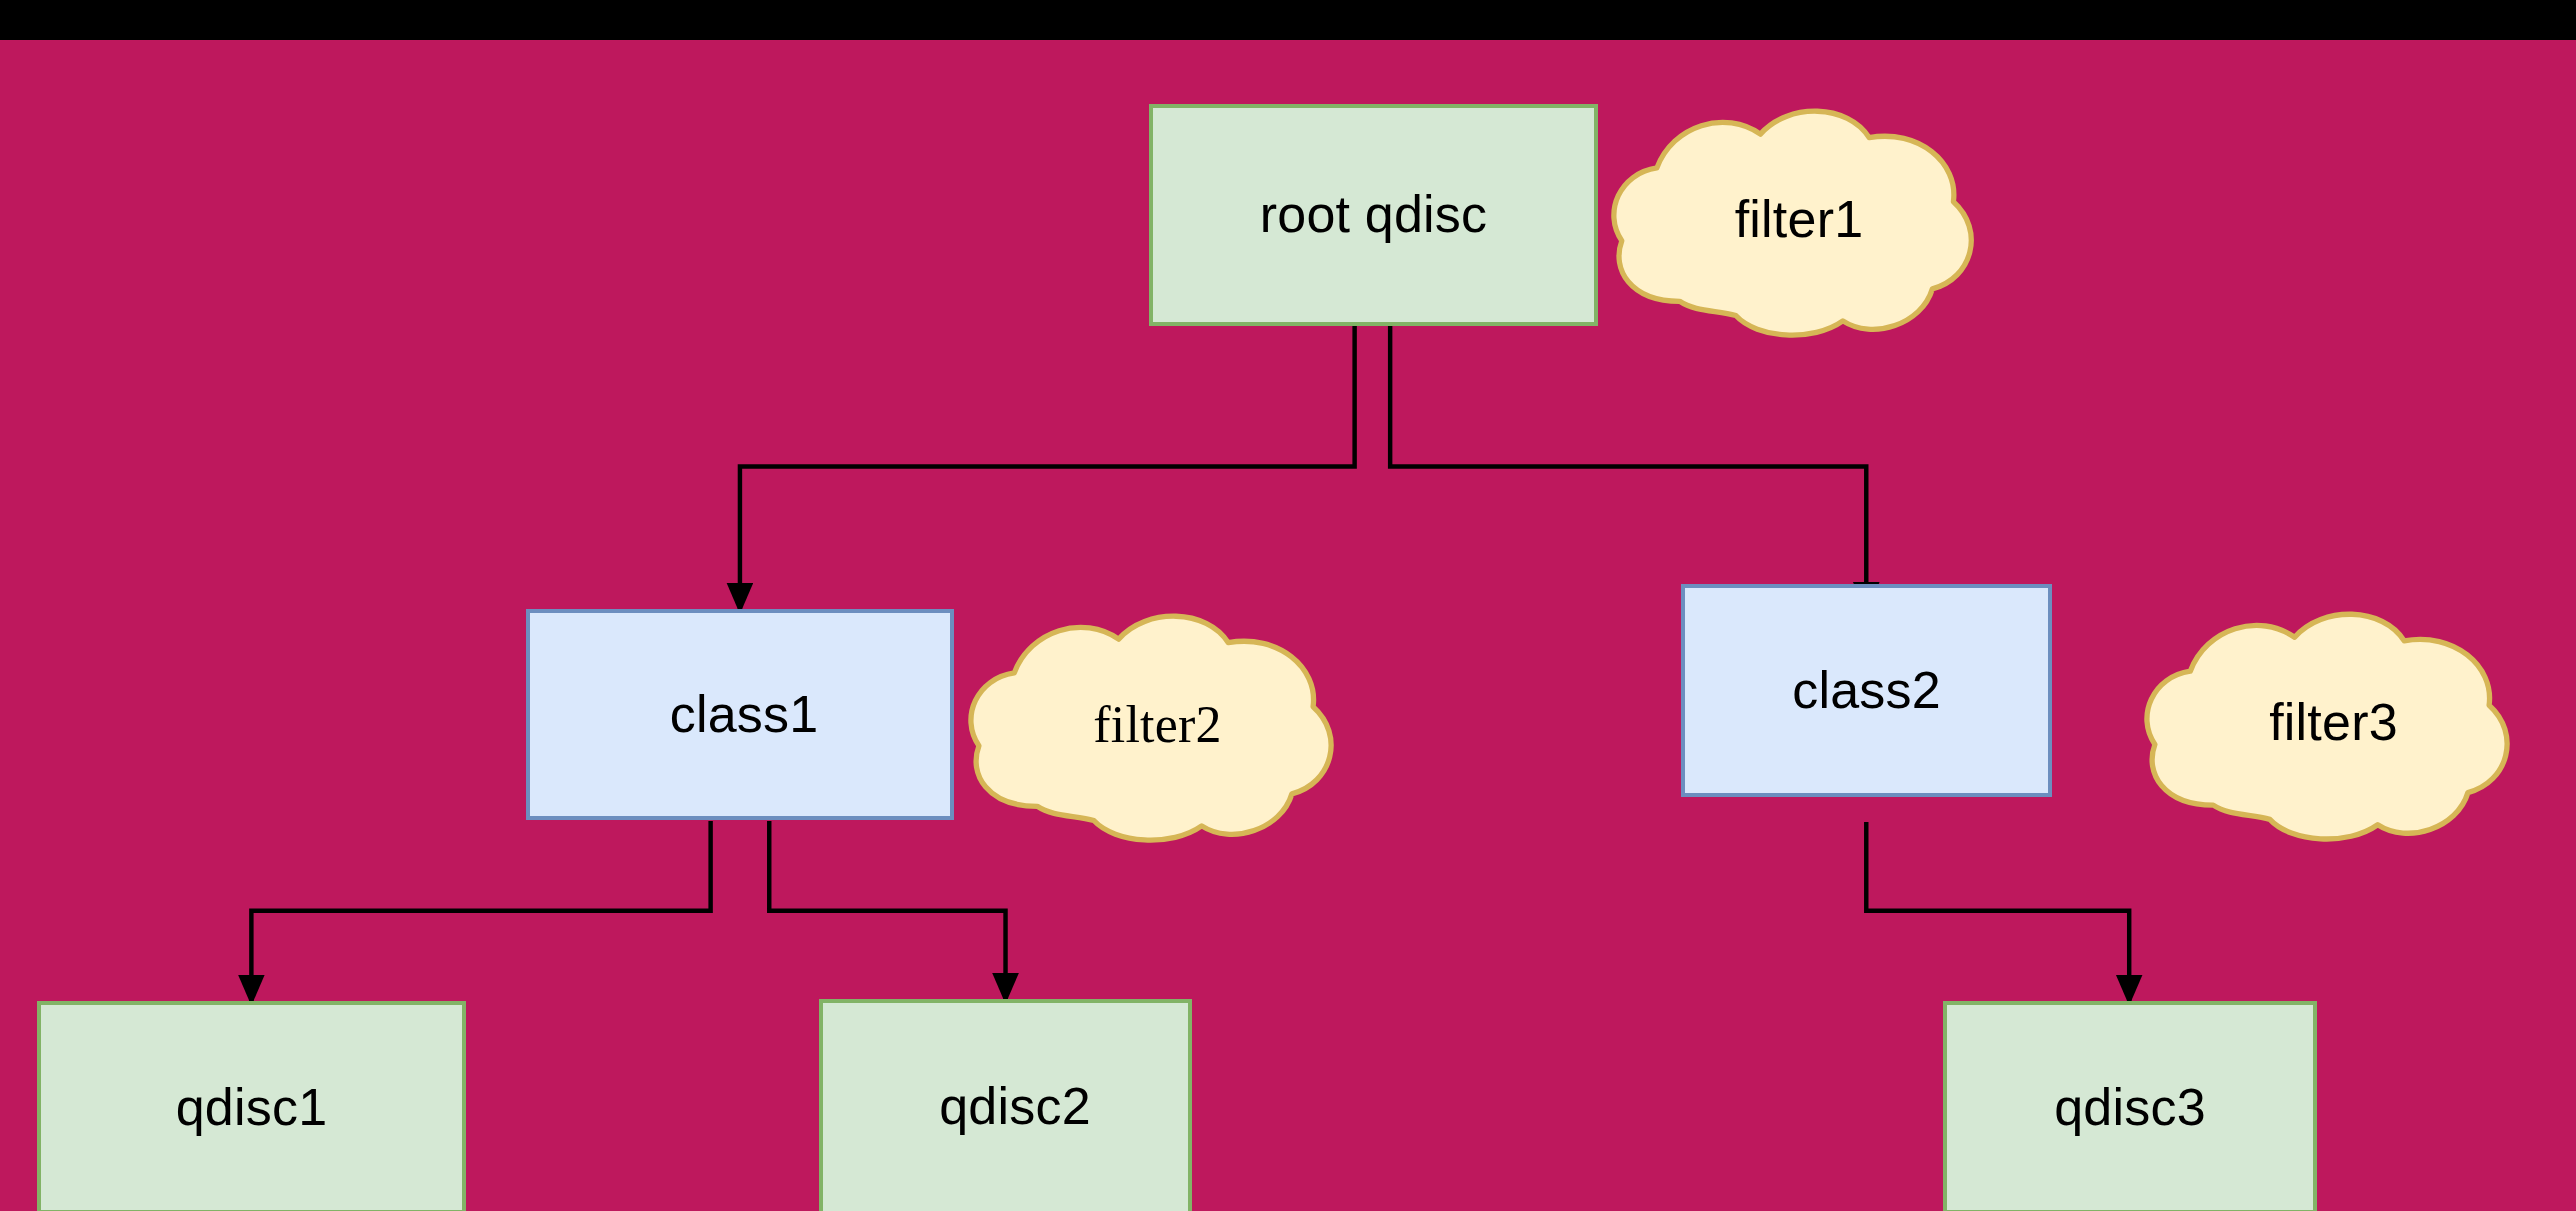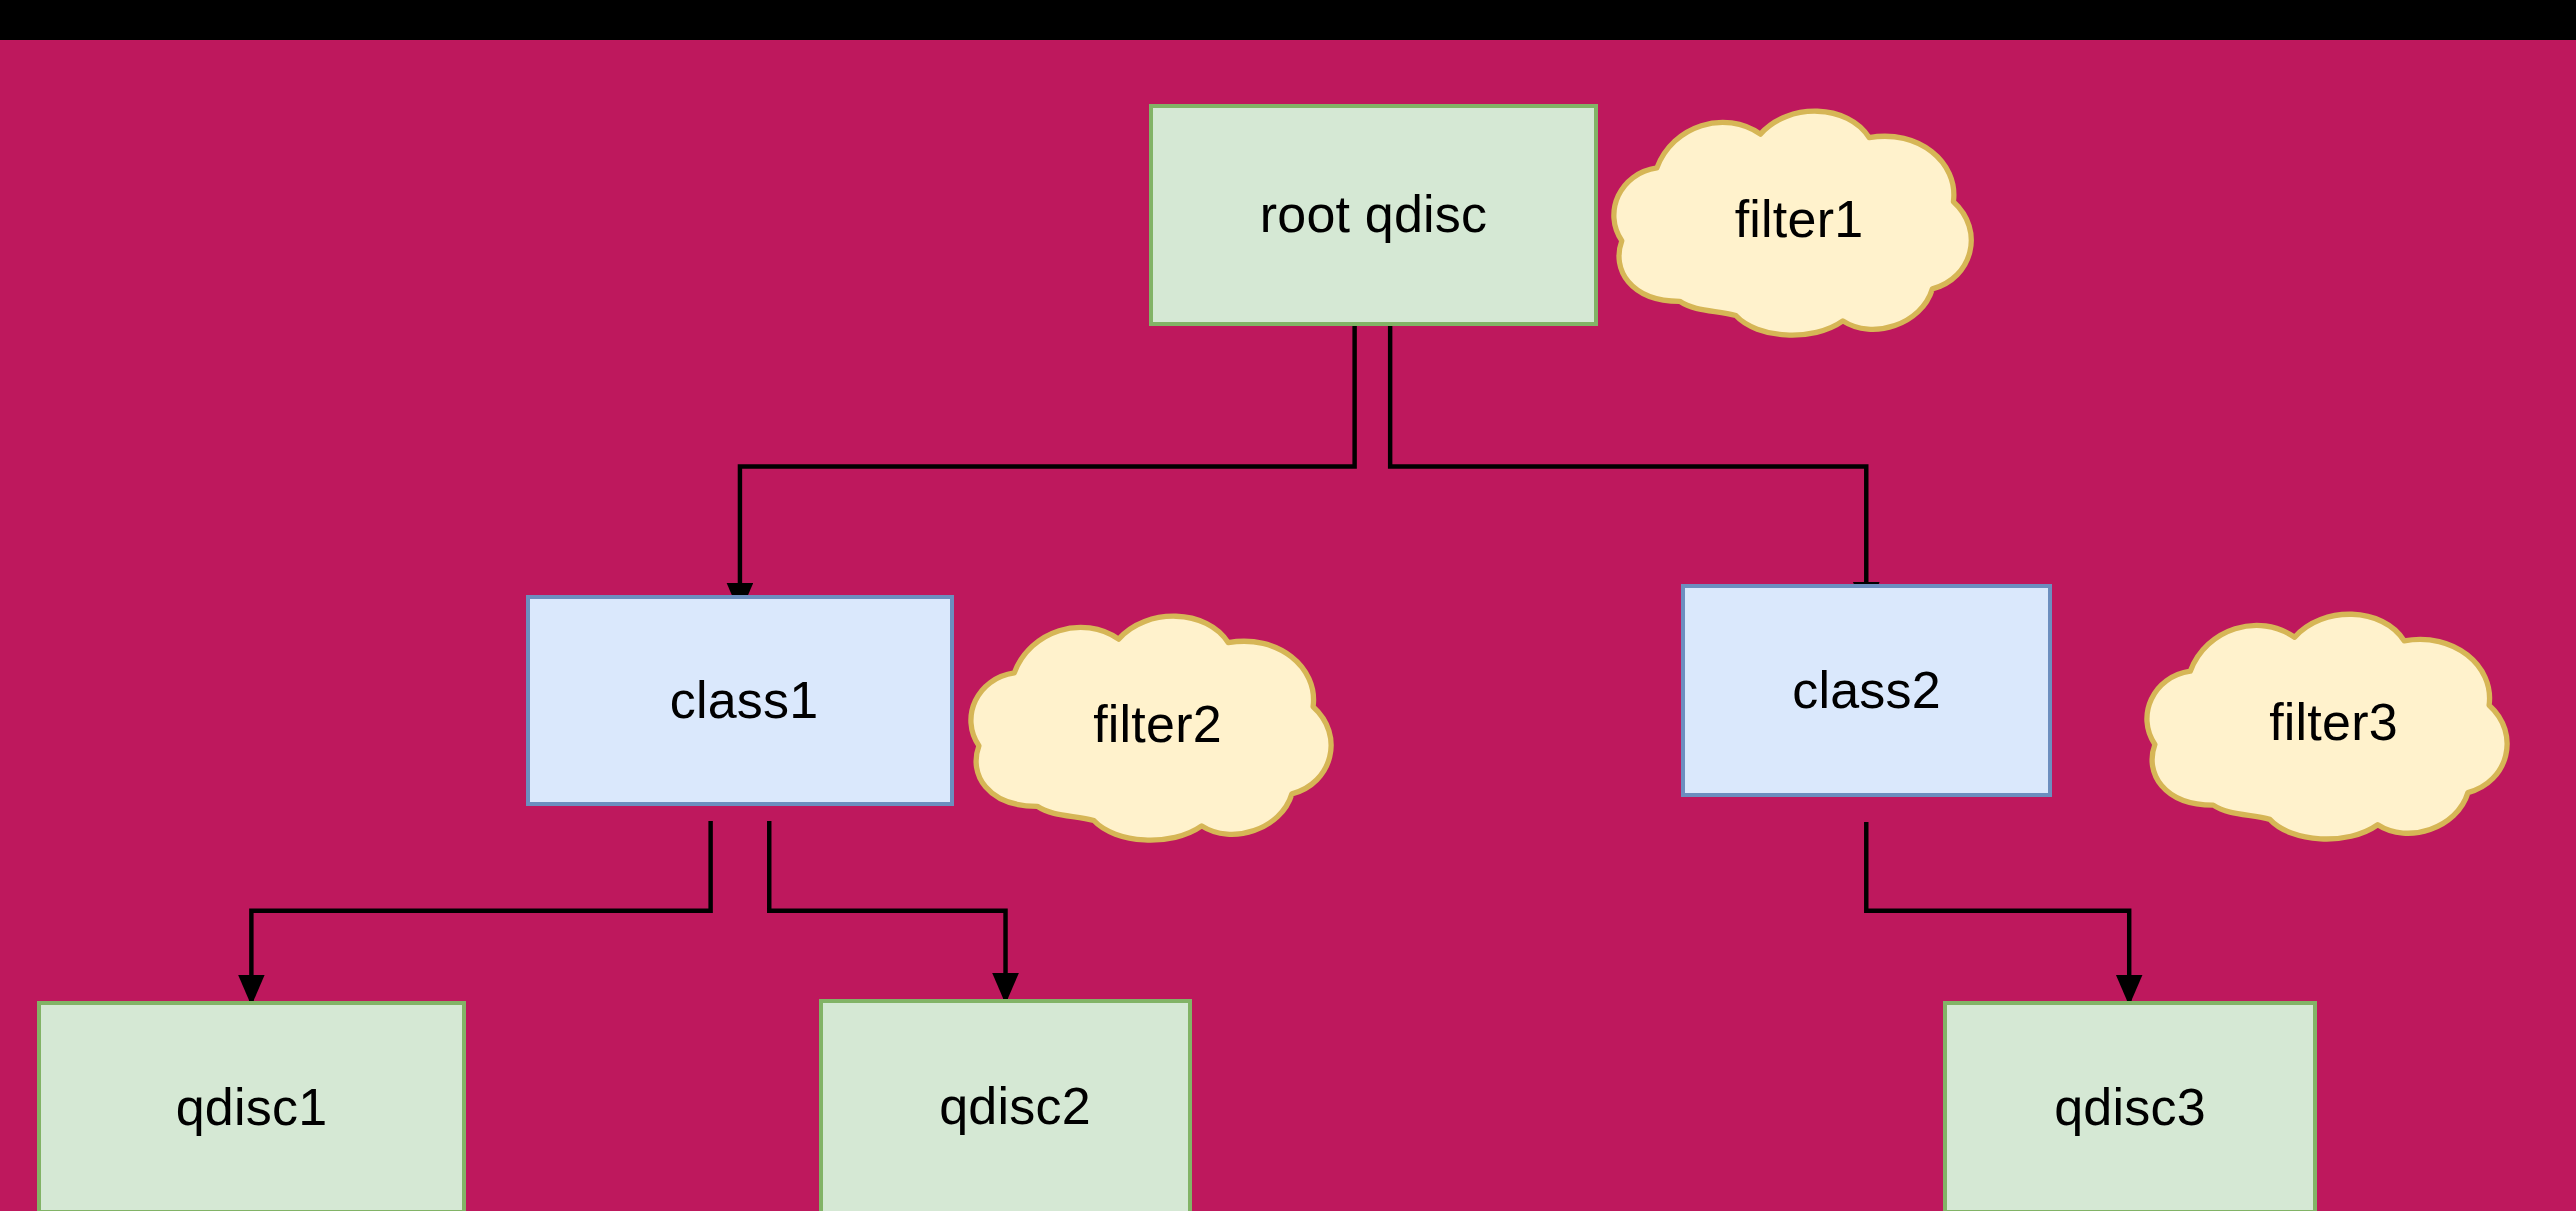--- a/index.html
+++ b/index.html
@@ -91,25 +91,25 @@
                C 104 4 138 5 150 24
                C 178 19 201 38 198 60
                C 216 76 209 103 186 109
                C 180 129 152 138 135 127
                C 118 139 86 137 74 124
                C 64 121 51 122 42 116 Z" fill="#fff2cc" stroke="#d6b656" stroke-width="3" stroke-linejoin="round"></path>
     </svg>
     <span class="node-label">filter1</span>
   </div>
 
-  <div class="node box" style="left: 526px; top: 555px; width: 428px; height: 211px; background: rgb(218, 232, 252); border-color: rgb(108, 142, 191); padding-left: 8px;">
+  <div class="node box" style="left: 526px; top: 569px; width: 428px; height: 211px; background: rgb(218, 232, 252); border-color: rgb(108, 142, 191); padding-left: 8px;">
     <span class="node-label">class1</span>
   </div>
 
-  <div class="node cloud" style="left: 963px; top: 560px; width: 389px; height: 249px;">
+  <div class="node cloud" style="left: 963px; top: 560px; width: 389px; height: 249px; font-family: Liberation Serif, serif;">
     <svg viewBox="0 0 220 140" preserveAspectRatio="none">
       <path d="M 42 116
                C 14 116 3 98 9 82
                C -2 66 8 44 29 41
                C 38 17 68 8 88 22
                C 104 4 138 5 150 24
                C 178 19 201 38 198 60
                C 216 76 209 103 186 109
                C 180 129 152 138 135 127
                C 118 139 86 137 74 124

